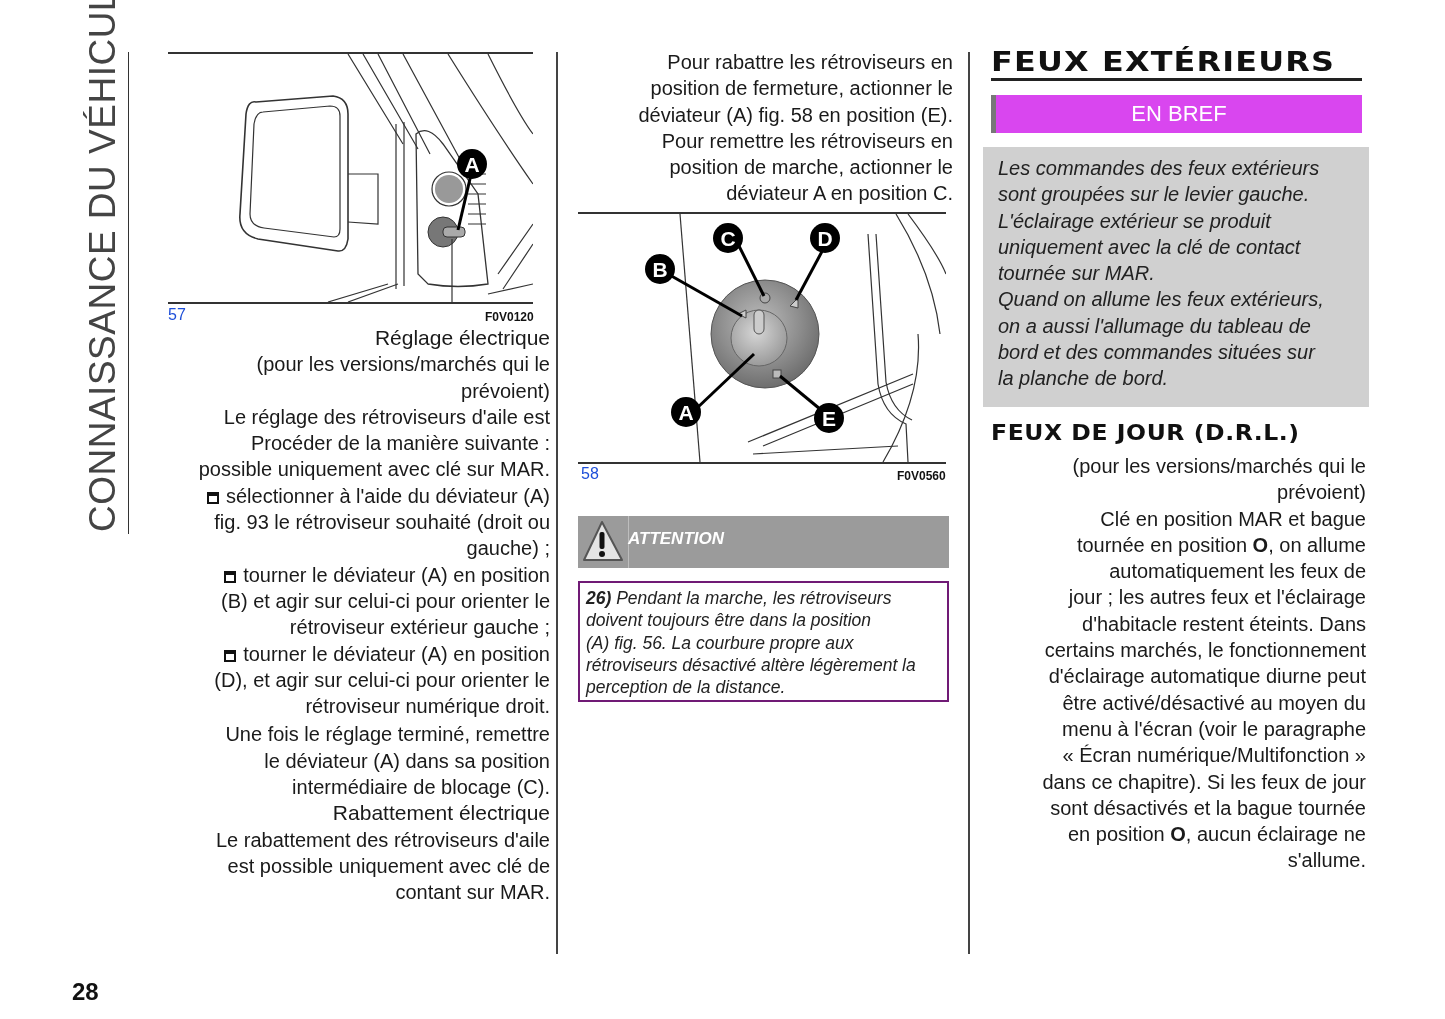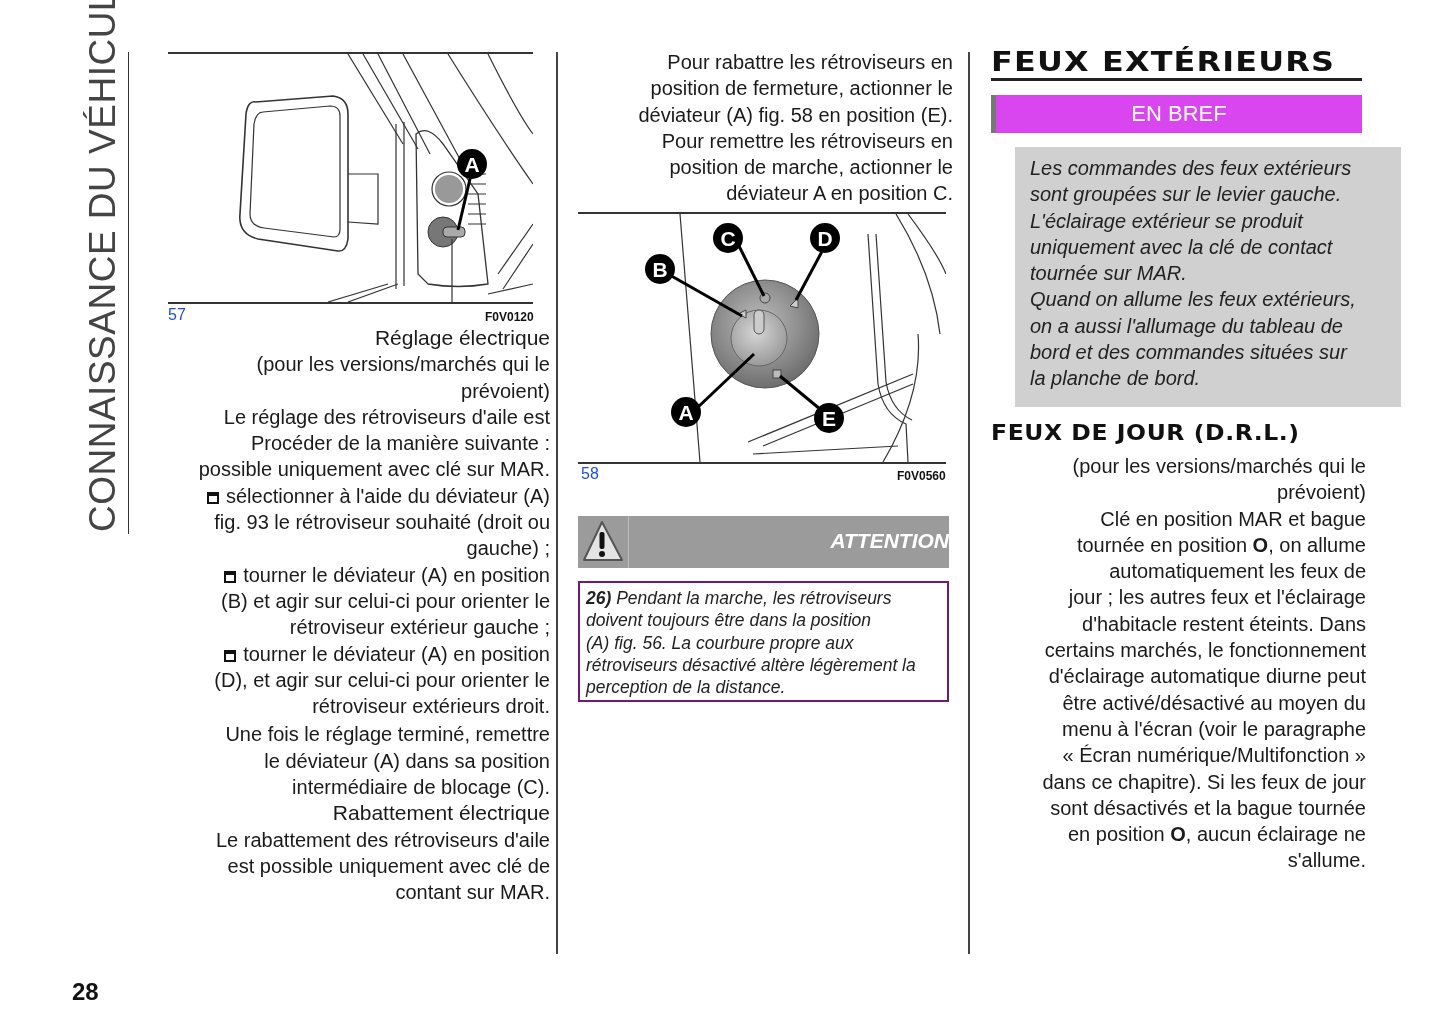--- a/index.html
+++ b/index.html
@@ -25,33 +25,33 @@
             box-sizing:border-box; margin-right:7px; vertical-align:-1px; }
 
   
   .fig-rule { position:absolute; height:2px; background:#333; }
   .fig-caption { position:absolute; font-size:16px; color:#1d4ed8; }
   .fig-code { position:absolute; font-size:12px; font-weight:bold; color:#111; }
 
   
   .attn { position:absolute; left:578px; top:516px; width:371px; height:52px; background:#9b9b9b; }
   .attn-iconbox { position:absolute; left:0; top:0; width:50px; height:52px; border-right:1px solid #bdbdbd; }
-  .attn-label { position:absolute; left:50px; right:0; top:13px; text-align:right; color:#fff;
-    font-style:italic; font-weight:bold; font-size:21px; }
+  .attn-label { position:absolute; left:50px; right:0; top:13px; text-align:left; color:#fff;
+    font-style:italic; font-weight:bold; font-size:17px; }
   .note-box { position:absolute; left:578px; top:581px; width:371px; height:121px; border:2px solid #701a75; box-sizing:border-box;
     padding:4px 6px; font-style:italic; font-size:17.5px; line-height:22.3px; color:#222; }
 
   
   .h-main { position:absolute; left:991px; top:46px; font-family:"DejaVu Sans", sans-serif; font-weight:bold;
     font-size:27px; letter-spacing:1px; color:#111; transform:scaleX(1.18); transform-origin:0 0; }
   .h-main-rule { position:absolute; left:991px; top:78px; width:371px; height:3px; background:#222; }
   .en-bref { position:absolute; left:991px; top:95px; width:371px; height:38px; background:#d946ef;
     color:#fff; font-size:22px; text-align:center; line-height:38px; border-left:5px solid #777; box-sizing:border-box; }
   .bref-box { position:absolute; left:983px; top:147px; width:386px; height:260px; background:#d0d0d0;
-    padding:8px 15px; box-sizing:border-box; font-style:italic; font-size:20px; line-height:26.3px; color:#222;margin-left:32px; }
+    padding:8px 15px; box-sizing:border-box; font-style:italic; font-size:20px; line-height:26.3px; color:#222; }
   .h-drl { position:absolute; left:991px; top:421px; font-family:"DejaVu Sans", sans-serif; font-weight:bold;
     font-size:21px; letter-spacing:0.5px; color:#111; transform:scaleX(1.12); transform-origin:0 0; }
 </style>
 </head>
 <body>
 
 <div class="side-title">CONNAISSANCE DU VÉHICULE</div>
 <div class="side-rule"></div>
 
 <div class="vdiv" style="left:556px; top:52px; height:902px;"></div>
@@ -95,21 +95,21 @@
   <p>Procéder de la manière suivante :</p>
   <p>possible uniquement avec clé sur MAR.</p>
   <p><span class="bullet"></span><span>sélectionner à l'aide du déviateur (A)</span></p>
   <p>fig. 93 le rétroviseur souhaité (droit ou</p>
   <p>gauche) ;</p>
   <p><span class="bullet"></span><span>tourner le déviateur (A) en position</span></p>
   <p>(B) et agir sur celui-ci pour orienter le</p>
   <p>rétroviseur extérieur gauche ;</p>
   <p><span class="bullet"></span><span>tourner le déviateur (A) en position</span></p>
   <p>(D), et agir sur celui-ci pour orienter le</p>
-  <p>rétroviseur extérieurs droit.</p>
+  <p>rétroviseur numérique droit.</p>
   <p style="margin-top:2px;">Une fois le réglage terminé, remettre</p>
   <p>le déviateur (A) dans sa position</p>
   <p>intermédiaire de blocage (C).</p>
   <p class="h-sub">Rabattement électrique</p>
   <p>Le rabattement des rétroviseurs d'aile</p>
   <p>est possible uniquement avec clé de</p>
   <p>contant sur MAR.</p>
 </div>
 
 <div class="abs body-text" style="left:578px; top:49px; width:375px;">

